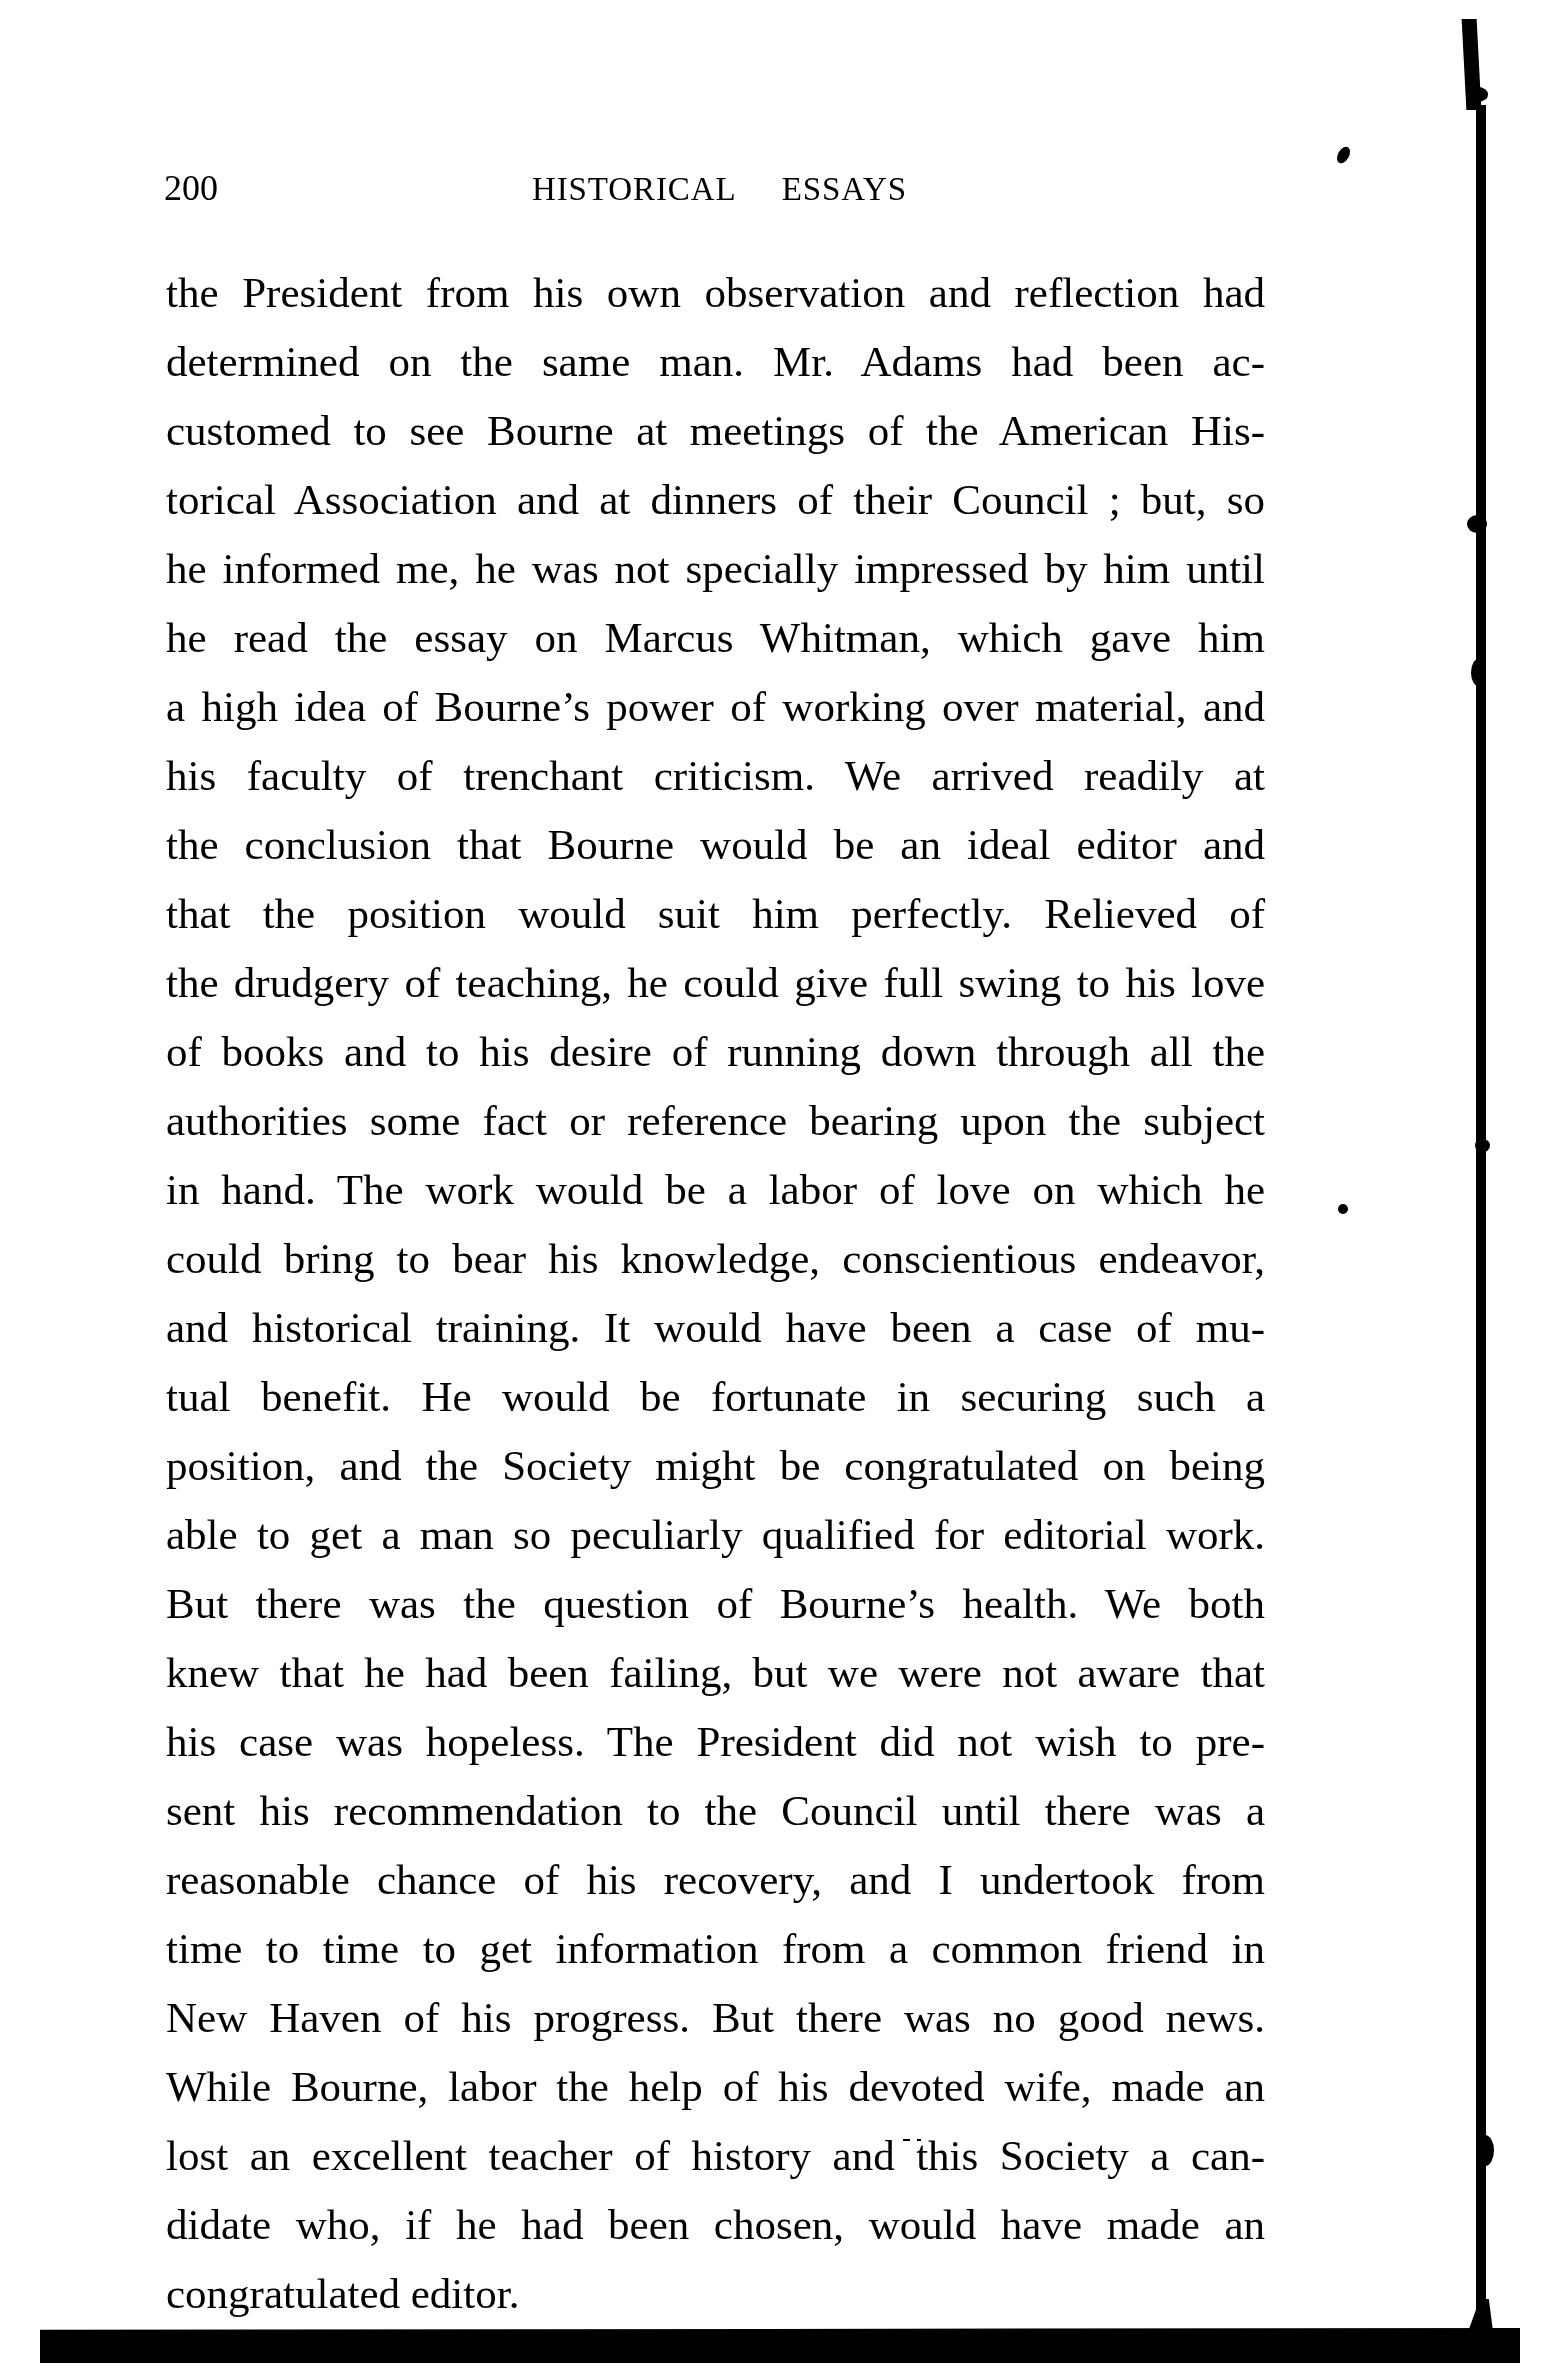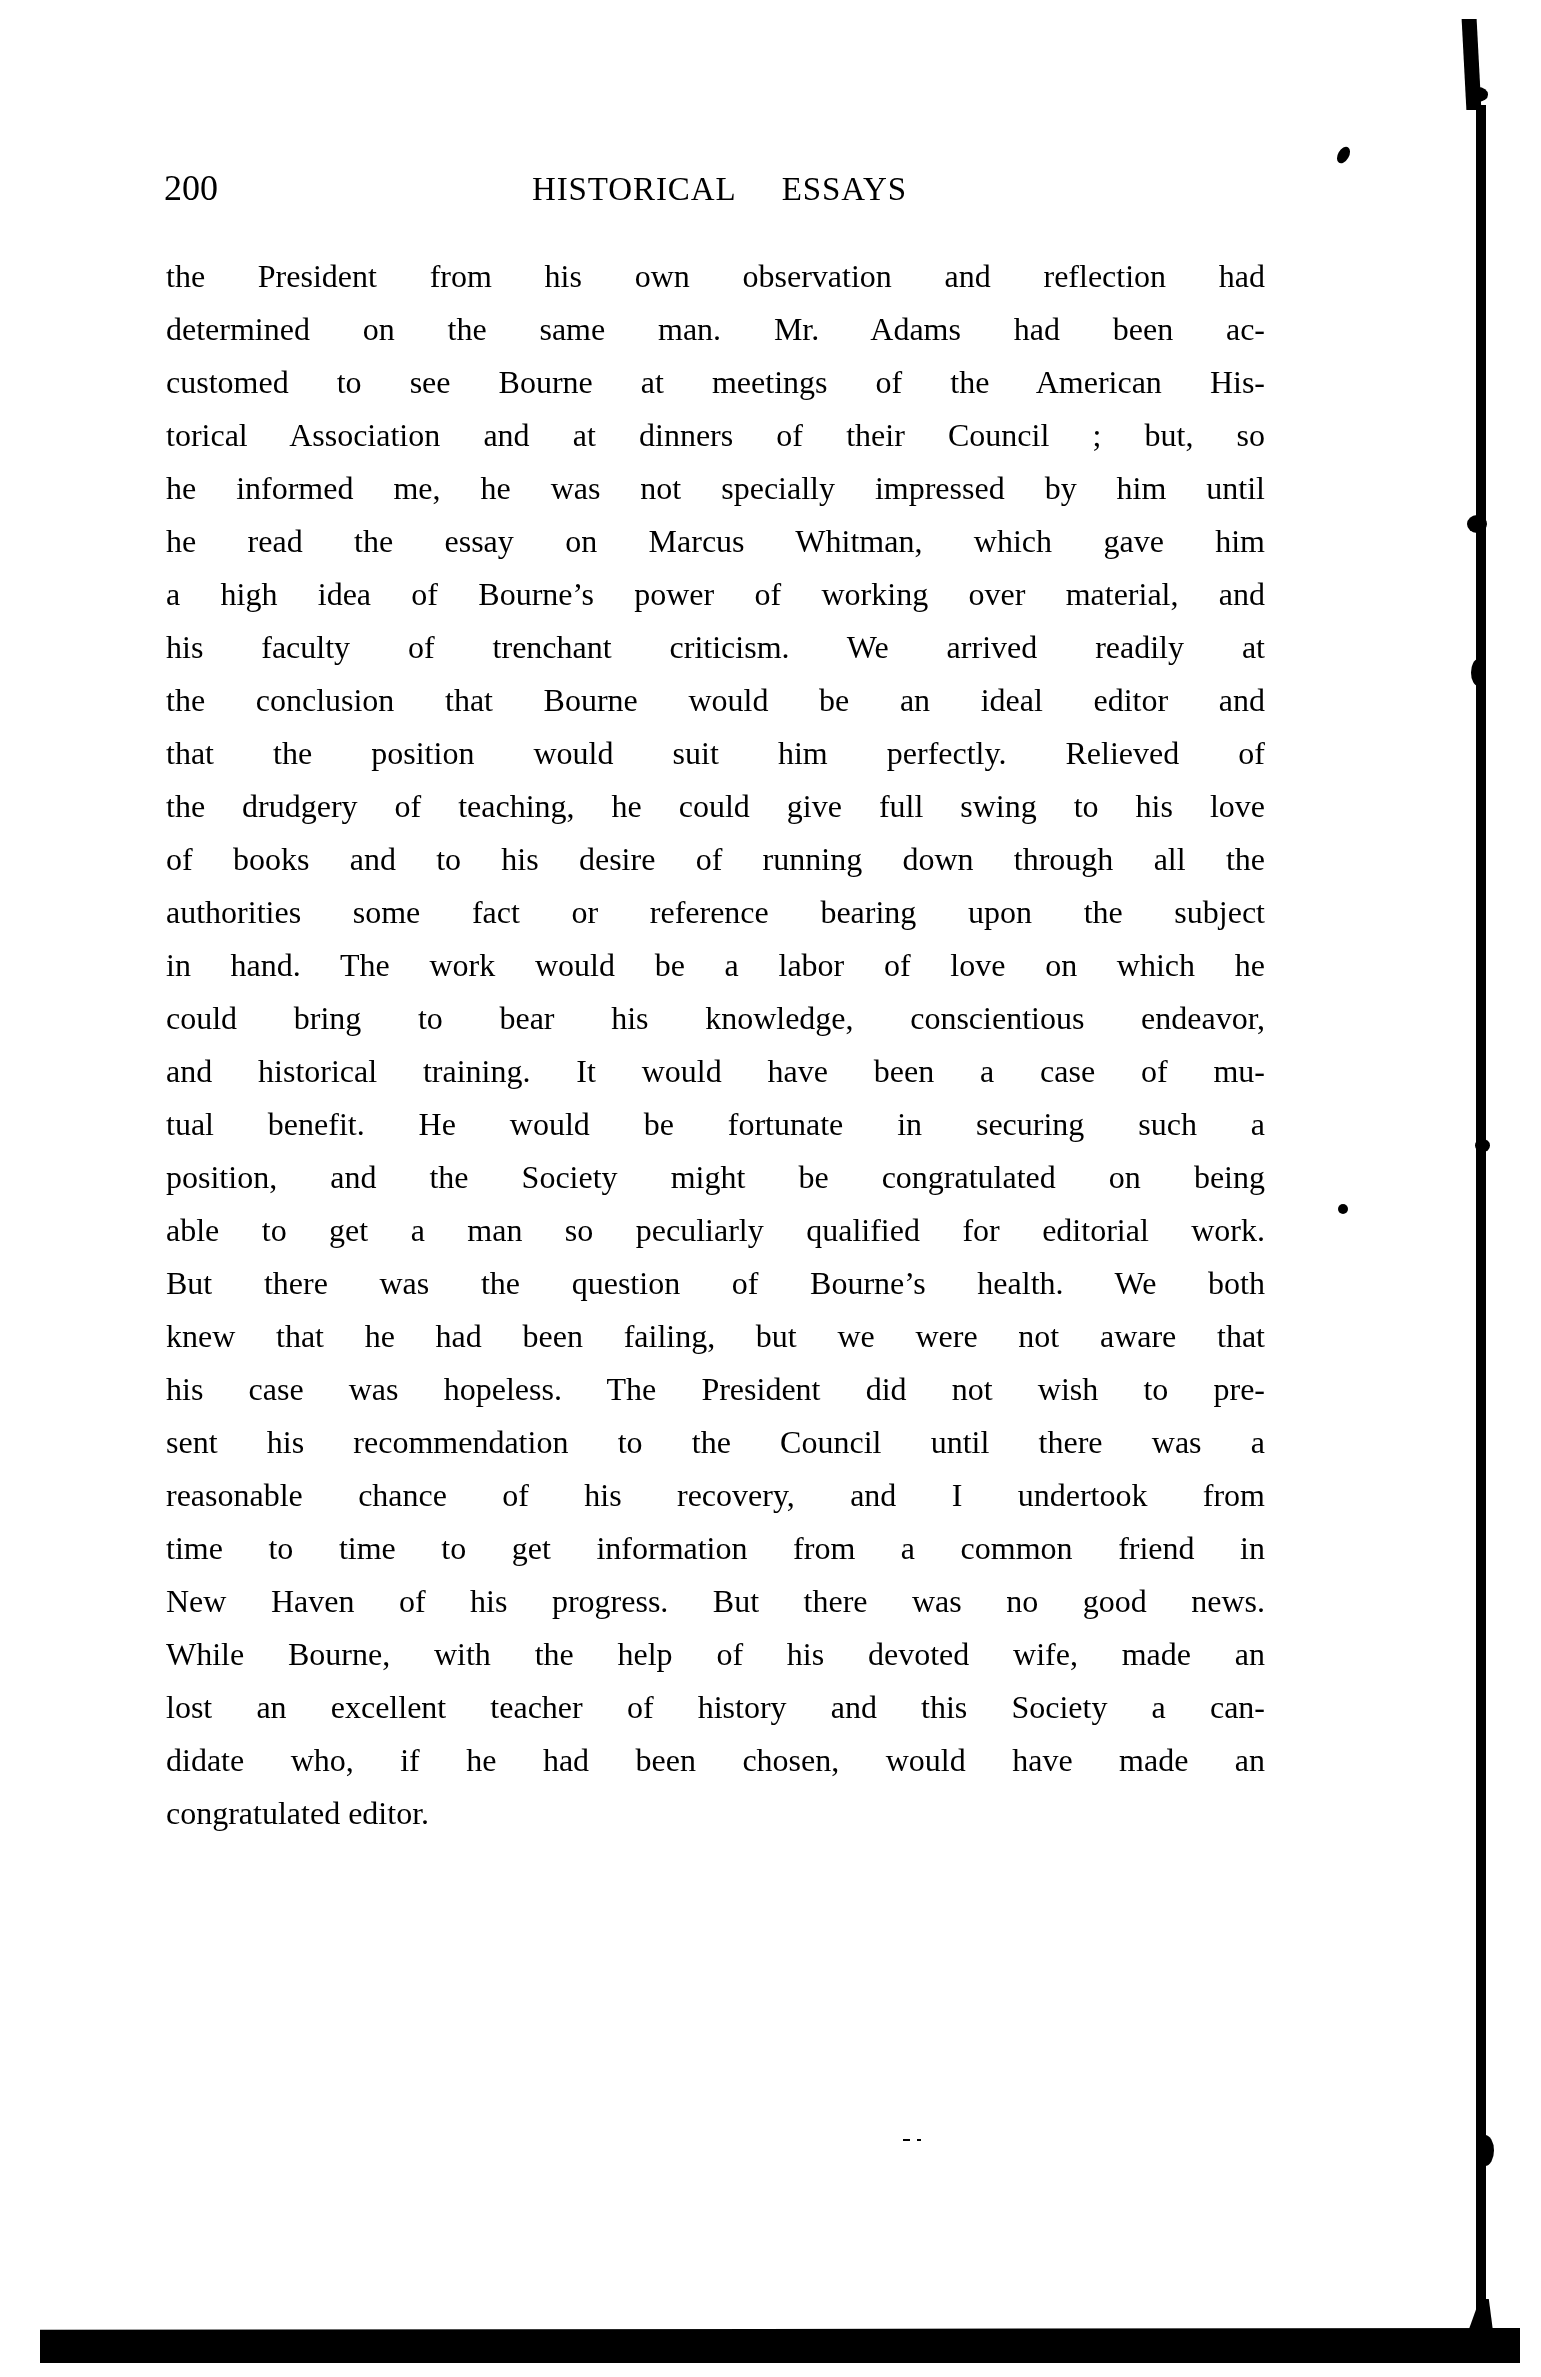--- a/index.html
+++ b/index.html
@@ -38,26 +38,27 @@
   }
   .body-text {
     position: absolute;
     left: 166px;
     top: 250px;
     width: 1099px;
   }
   .line {
     display: block;
     height: 53px;
-    font-size: 32px;
+    font-size: 43px;
     line-height: 53px;
     white-space: nowrap;
     text-align: justify;
     text-align-last: justify;
     overflow: visible;
+    margin-top: 16px;
   }
   .line.last {
     text-align-last: left;
   }
   
   .edge-right {
     position: absolute;
     left: 1476px;
     top: 105px;
     width: 10px;
@@ -127,21 +128,21 @@
   <span class="line">tual benefit.  He would be fortunate in securing such a</span>
   <span class="line">position, and the Society might be congratulated on being</span>
   <span class="line">able to get a man so peculiarly qualified for editorial work.</span>
   <span class="line">But there was the question of Bourne’s health.  We both</span>
   <span class="line">knew that he had been failing, but we were not aware that</span>
   <span class="line">his case was hopeless.  The President did not wish to pre-</span>
   <span class="line">sent his recommendation to the Council until there was a</span>
   <span class="line">reasonable chance of his recovery, and I undertook from</span>
   <span class="line">time to time to get information from a common friend in</span>
   <span class="line">New Haven of his progress.  But there was no good news.</span>
-  <span class="line">While Bourne, with the help of his devoted wife, made an</span>
+  <span class="line">While Bourne, labor the help of his devoted wife, made an</span>
   <span class="line">lost an excellent teacher of history and this Society a can-</span>
   <span class="line">didate who, if he had been chosen, would have made an</span>
   <span class="line last">congratulated editor.</span>
 </div>
 
 <div class="edge-right-top"></div>
 <div class="edge-right"></div>
 <div class="edge-knot" style="left:1468px;top:87px;width:20px;height:14.6px;"></div>
 <div class="edge-knot" style="left:1467px;top:515px;width:20px;height:18px;"></div>
 <div class="edge-knot" style="left:1471px;top:659px;width:14.6px;height:27px;"></div>

